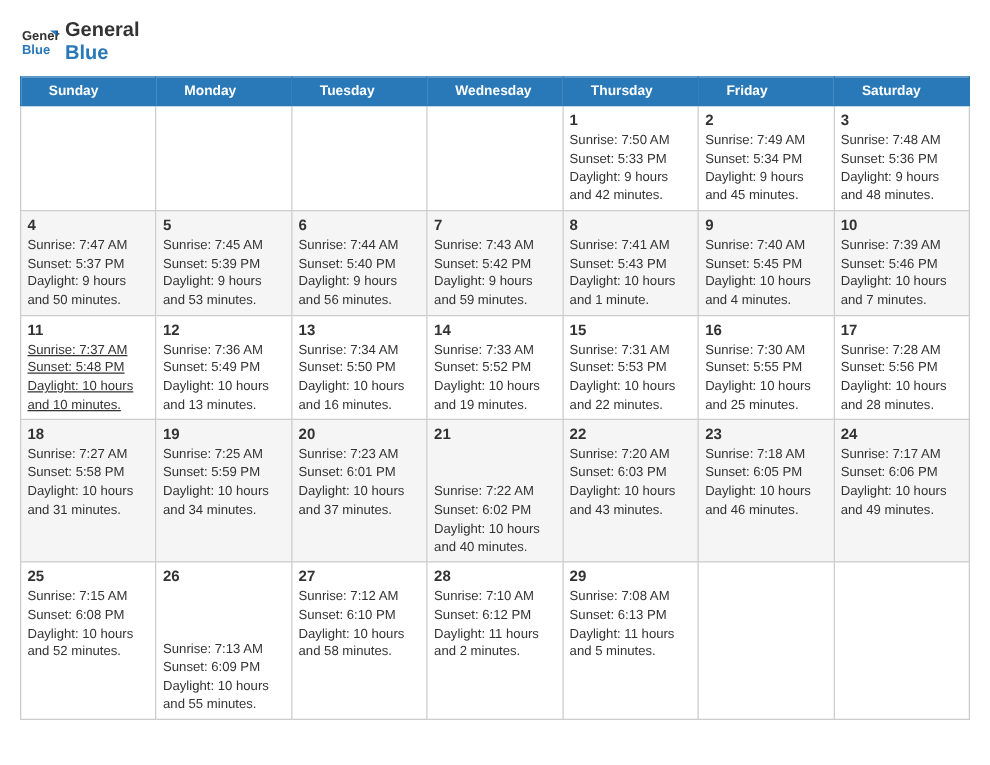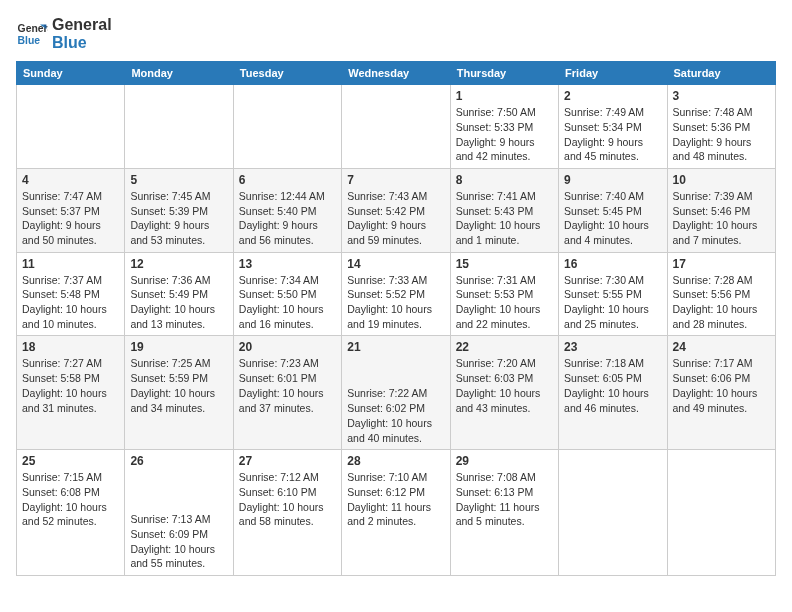--- a/index.html
+++ b/index.html
@@ -38,21 +38,21 @@
     }
     table {
       width: 100%;
       border-collapse: collapse;
       font-size: 11px;
     }
     thead th {
       background: #2979b8;
       color: #fff;
       font-weight: bold;
-      padding: 5px 6px;
+      padding: 5px 22px;
       text-align: left;
       border: 1px solid #2979b8;
     }
     tbody td {
       border: 1px solid #ccc;
       vertical-align: top;
       padding: 4px 5px;
       min-height: 70px;
       height: 80px;
       width: 14.28%;
@@ -141,21 +141,21 @@
         </td>
         <td>
           <span class="day-num">5</span>
           <div class="day-info" style="white-space: pre-line;">Sunrise: 7:45 AM
 Sunset: 5:39 PM
 Daylight: 9 hours
 and 53 minutes.</div>
         </td>
         <td>
           <span class="day-num">6</span>
-          <div class="day-info" style="white-space: pre-line;">Sunrise: 12:44 AM
+          <div class="day-info" style="white-space: pre-line;">Sunrise: 7:44 AM
 Sunset: 5:40 PM
 Daylight: 9 hours
 and 56 minutes.</div>
         </td>
         <td>
           <span class="day-num">7</span>
           <div class="day-info" style="white-space: pre-line;">Sunrise: 7:43 AM
 Sunset: 5:42 PM
 Daylight: 9 hours
 and 59 minutes.</div>
@@ -178,21 +178,21 @@
           <span class="day-num">10</span>
           <div class="day-info" style="white-space: pre-line;">Sunrise: 7:39 AM
 Sunset: 5:46 PM
 Daylight: 10 hours
 and 7 minutes.</div>
         </td>
       </tr>
       <tr>
         <td>
           <span class="day-num">11</span>
-          <div class="day-info" style="white-space: pre-line;">Sunrise: 7:37 AM
+          <div class="day-info" style="white-space: pre-line; text-decoration: underline;">Sunrise: 7:37 AM
 Sunset: 5:48 PM
 Daylight: 10 hours
 and 10 minutes.</div>
         </td>
         <td>
           <span class="day-num">12</span>
           <div class="day-info" style="white-space: pre-line;">Sunrise: 7:36 AM
 Sunset: 5:49 PM
 Daylight: 10 hours
 and 13 minutes.</div>

